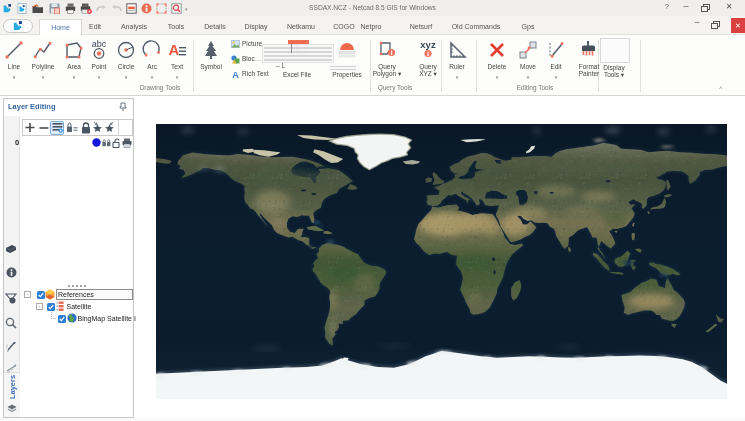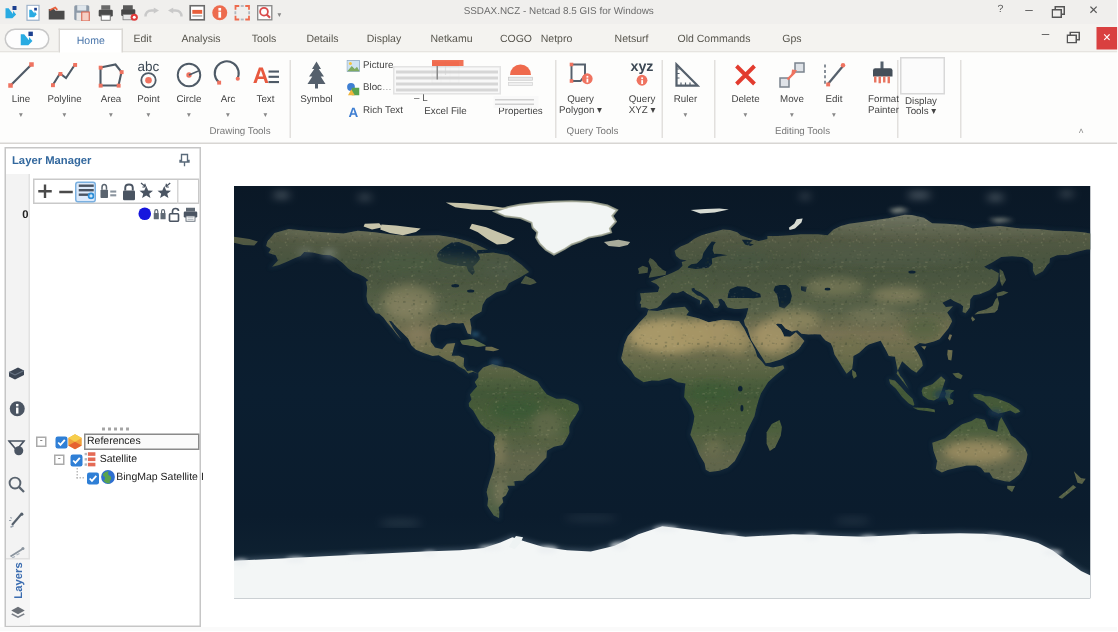--- a/index.html
+++ b/index.html
@@ -287,21 +287,21 @@
 <div class="ab" style="left:264px;top:55px;width:68px;height:1.5px;background:#d0d0d0;opacity:0.85"></div>
 <div class="ab" style="left:264px;top:59px;width:68px;height:1.5px;background:#d0d0d0;opacity:0.85"></div>
 <div class="ab" style="left:288px;top:40px;width:21px;height:4px;background:#ef6a4d;opacity:0.95"></div>
 <div class="ab" style="left:291px;top:44px;width:1px;height:9px;background:#8a8a8a"></div>
 <div class="ab" style="left:276px;top:62px;width:20px;font-size:6.5px;color:#555">– L</div>
 <div class="ab" style="left:329px;top:64px;width:30px;height:8px;background:rgba(248,248,248,0.9)"></div>
 <div class="ab" style="left:330px;top:66px;width:26px;height:1.2px;background:#cfcfcf"></div>
 <div class="ab" style="left:330px;top:69px;width:26px;height:1.2px;background:#cfcfcf"></div>
 <div class="ab" style="left:3px;top:98px;width:131px;height:320px;background:#fff;border:1px solid #c6c6c6"></div>
 <div class="ab" style="left:0;top:418px;width:745px;height:3px;background:#fafafa"></div>
-<div class="ab" style="left:8px;top:102px;font-size:7.5px;font-weight:bold;color:#33689e">Layer Manager</div>
+<div class="ab" style="left:8px;top:102px;font-size:7.5px;font-weight:bold;color:#33689e">Layer Editing</div>
 <svg class="ab" style="left:119px;top:102px" width="8" height="9" viewBox="0 0 8 9">
       <path d="M2 1 L6 1 L6 5 L7 5 L7 6 L1 6 L1 5 L2 5 Z M4 6 L4 9" stroke="#5a6a7a" stroke-width="0.9" fill="none"></path>
     </svg>
 <div class="ab" style="left:4px;top:116px;width:16px;height:301px;background:#f3f3f3;border-right:1px solid #e2e2e2"></div>
 <svg class="ab" style="left:5px;top:243px" width="12" height="11" viewBox="0 0 12 11">
       <path d="M1 8 L5 10 L11 7 L11 4 L7 2 L1 5 Z" fill="#3c4654"></path>
       <path d="M1 5 L5 7 L11 4" stroke="#6a7686" stroke-width="0.7" fill="none"></path>
     </svg>
     <svg class="ab" style="left:6px;top:267px" width="11" height="11" viewBox="0 0 11 11">
       <circle cx="5.5" cy="5.5" r="5" fill="#4a5462"></circle>

